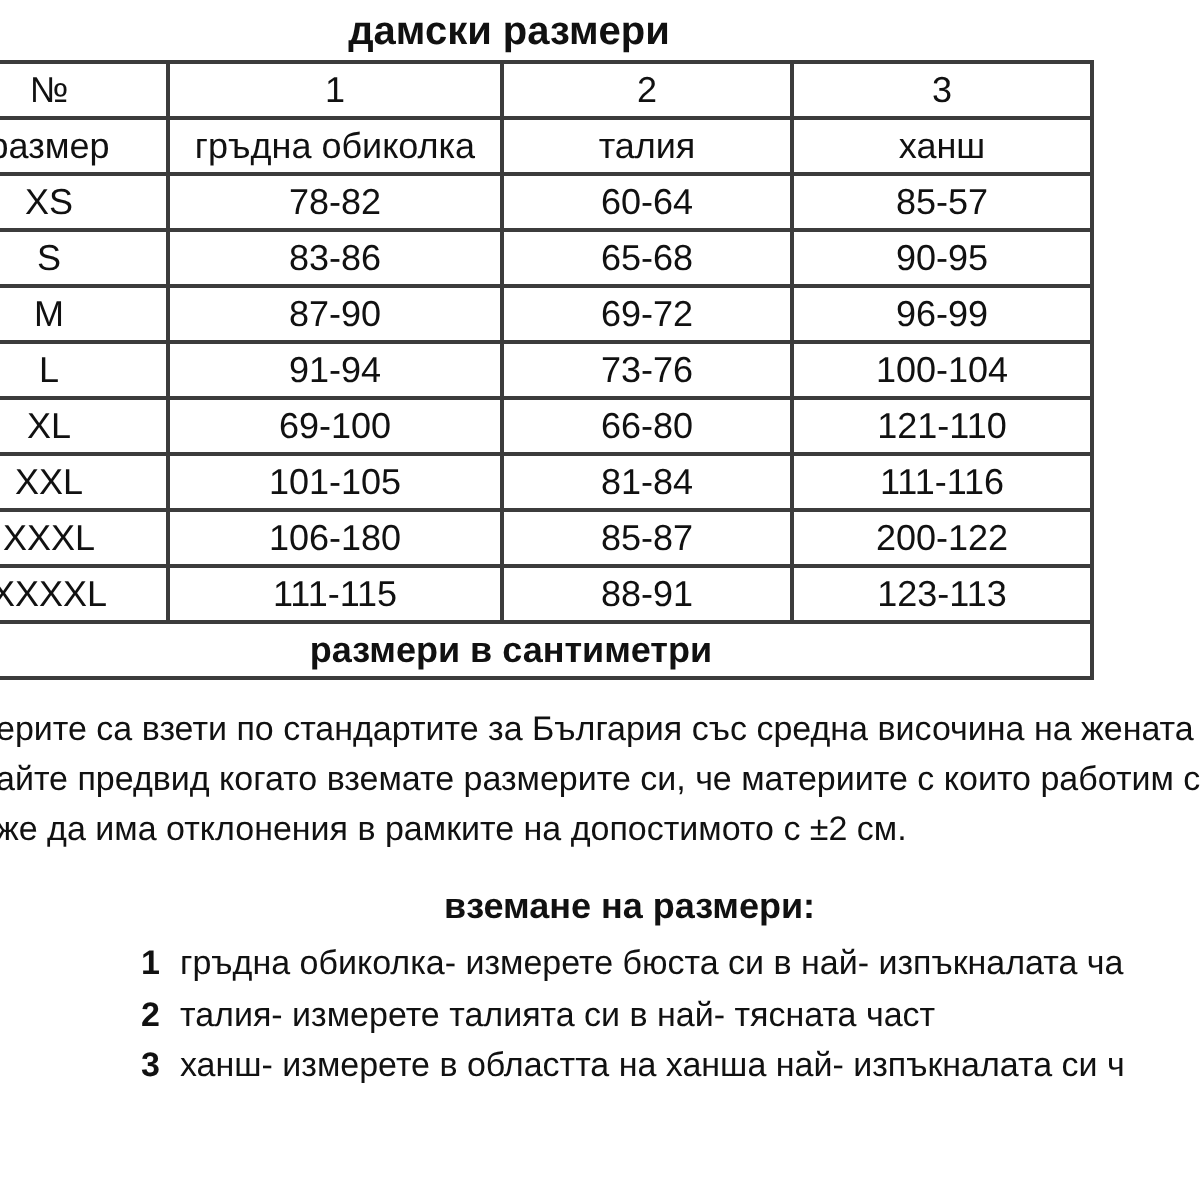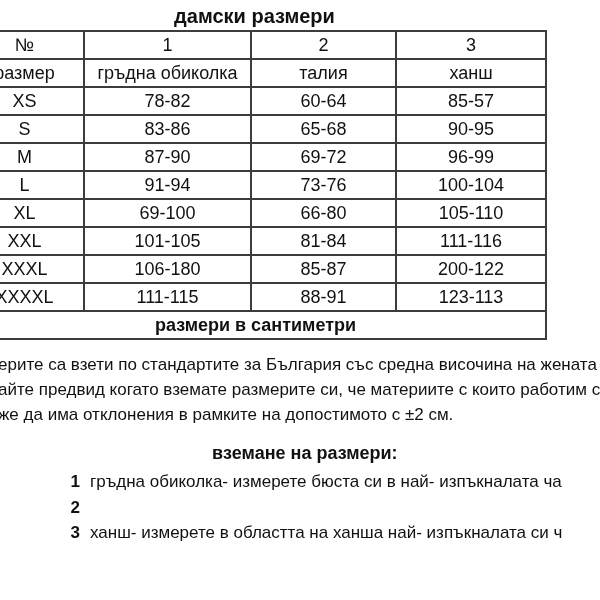--- a/index.html
+++ b/index.html
@@ -40,21 +40,21 @@
   table.size-table td.footer-cell { font-weight: bold; }
   .notes {
     position: absolute;
     left: -2px; top: 352px;
     font-size: 17px;
     line-height: 25px;
     white-space: nowrap;
   }
   .measure-heading {
     position: absolute;
-    left: 212px; top: 443px;
+    left: 222px; top: 443px;
     font-size: 18px;
     font-weight: bold;
     white-space: nowrap;
   }
   .measure-list {
     position: absolute;
     left: 60px; top: 469px;
     font-size: 17px;
     line-height: 25.5px;
   }
@@ -115,21 +115,21 @@
       <tr>
         <td>L</td>
         <td>91-94</td>
         <td>73-76</td>
         <td>100-104</td>
       </tr>
       <tr>
         <td>XL</td>
         <td>69-100</td>
         <td>66-80</td>
-        <td>105-110</td>
+        <td>121-110</td>
       </tr>
       <tr>
         <td>XXL</td>
         <td>101-105</td>
         <td>81-84</td>
         <td>111-116</td>
       </tr>
       <tr>
         <td>XXXL</td>
         <td>106-180</td>
@@ -156,20 +156,21 @@
 
   <div class="measure-heading">вземане на размери:</div>
 
   <div class="measure-list">
     <div class="measure-item">
       <span class="num">1</span>
       <span>гръдна обиколка- измерете бюста си в най- изпъкналата ча</span>
     </div>
     <div class="measure-item">
       <span class="num">2</span>
+      <span>талия- измерете талията си в най- тясната част</span>
     </div>
     <div class="measure-item">
       <span class="num">3</span>
       <span>ханш- измерете в областта на ханша най- изпъкналата си ч</span>
     </div>
   </div>
 
 </div>
 
 </body></html>

